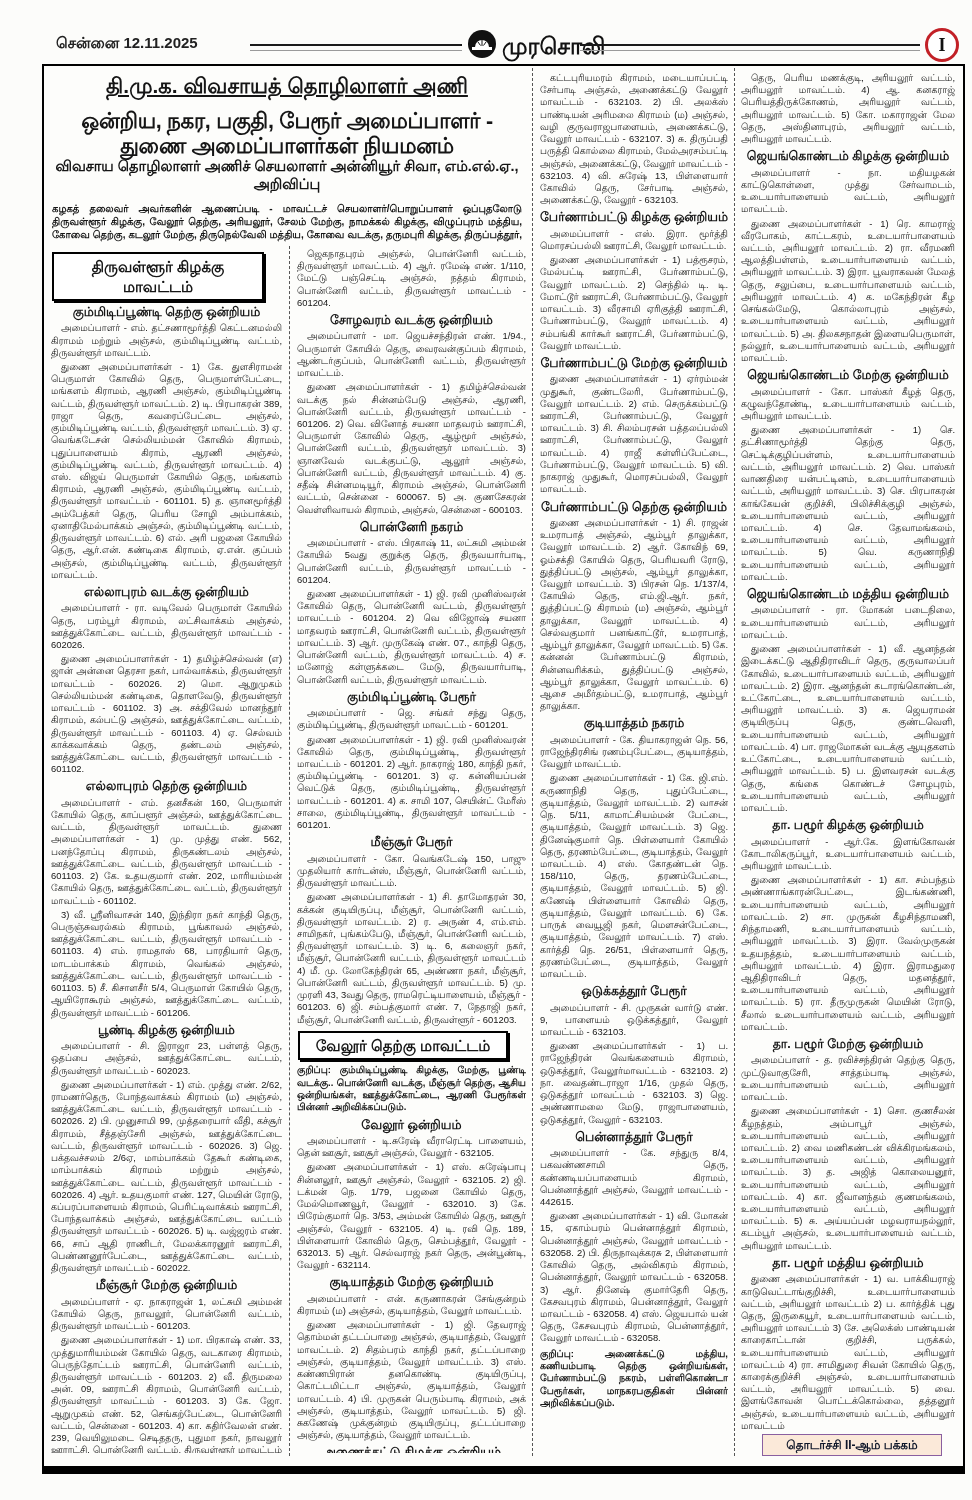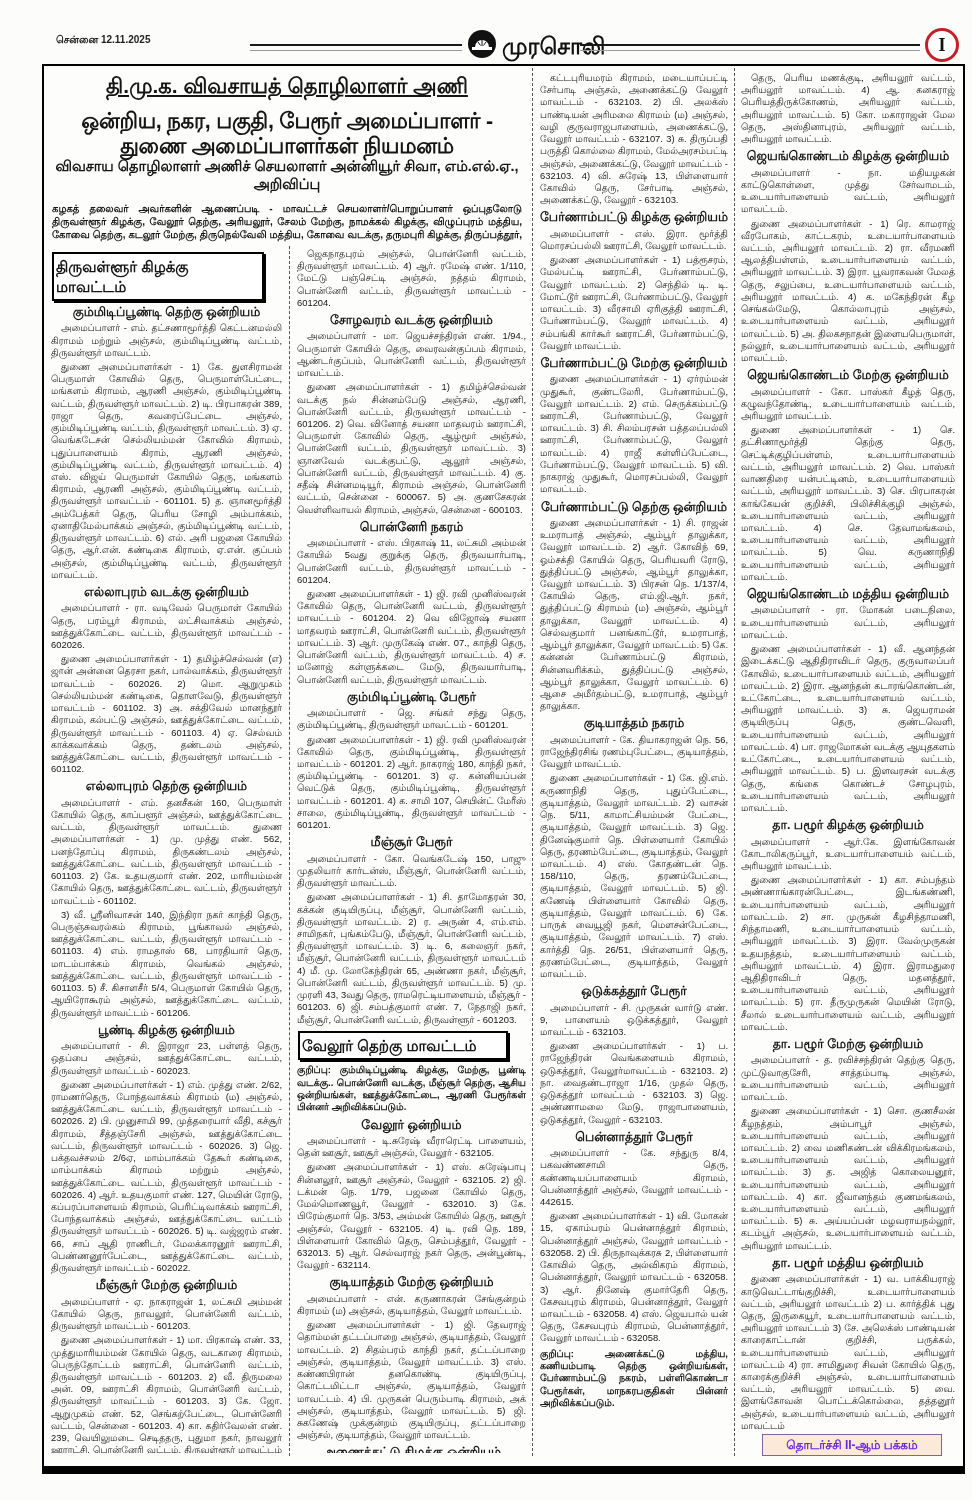--- a/index.html
+++ b/index.html
@@ -1,21 +1,21 @@
 <!DOCTYPE html>
 <html><head>
 <meta charset="utf-8">
 <style>
   html,body{margin:0;padding:0;}
   body{width:972px;height:1500px;position:relative;background:#fcfcfa;
        font-family:"Liberation Sans",sans-serif;color:#151515;}
   .abs{position:absolute;}
   
   .masthead{left:0;top:28px;width:972px;height:36px;}
-  .mh-date{left:56px;top:6px;font-size:10px;font-weight:bold;color:#222;}
+  .mh-date{left:56px;top:6px;font-size:15px;font-weight:bold;color:#222;}
   .mh-rule{top:16px;height:4px;border-top:2px solid #1a1a1a;border-bottom:1px solid #9a9a9a;}
   .rule1{left:250px;width:212px;}
   .rule2{left:580px;width:340px;}
   .mh-logo{left:468px;top:2px;width:28px;height:28px;border-radius:50%;background:#111;
            display:flex;align-items:center;justify-content:center;}
   .mh-title{left:502px;top:5px;font-size:23px;font-weight:bold;color:#111;}
   .mh-page{left:925px;top:0px;width:28px;height:28px;border-radius:50%;background:#fff;
            border:3px solid #c22127;display:flex;align-items:center;justify-content:center;
            font-family:"Liberation Serif",serif;font-size:18px;font-weight:bold;color:#111;}
   
@@ -26,27 +26,27 @@
   .headline{left:2px;top:2px;width:482px;height:174px;text-align:center;overflow:hidden;}
   .hl-kicker{font-size:21px;font-weight:bold;text-decoration:underline;margin-top:6px;}
   .hl-main{font-size:21.5px;font-weight:bold;letter-spacing:-0.3px;margin-top:8px;line-height:1.15;}
   .hl-sub{font-size:14.5px;font-weight:bold;}
   .hl-lead{font-size:10px;line-height:1.3;text-align:justify;margin:8px 6px 0 6px;}
   .hl-lead b{font-weight:bold;}
   
   .col{overflow:hidden;font-size:9.4px;line-height:1.3;text-align:justify;}
   .blk.para{text-indent:10px;margin:1px 0 2px 0;}
   .blk.section{font-size:12.5px;font-weight:bold;text-align:center;margin:4px 0 3px 0;line-height:1.15;}
-  .blk.district{font-size:15px;font-weight:bold;text-align:left;margin:5px 18px 4px 1px;
+  .blk.district{font-size:15px;font-weight:bold;text-align:center;margin:5px 18px 4px 1px;
                 padding:3px 2px;background:#fff;border:2px solid #000;box-shadow:2px 2px 0 #000;}
   .blk.note{font-weight:bold;text-align:justify;margin:3px 0;font-size:9.5px;}
   
   .contbox{left:718px;top:1368px;width:178px;height:20px;background:#fbe9d9;
            border:1.5px solid #8a5fa0;display:flex;align-items:center;justify-content:center;
-           font-size:12px;font-weight:bold;color:#6d28d9;}
+           font-size:12px;font-weight:bold;color:#0f172a;}
 </style>
 </head>
 <body>
 
 <div class="abs masthead">
   <div class="abs mh-date">சென்னை 12.11.2025</div>
   <div class="abs mh-rule rule1"></div>
   <div class="abs mh-logo">
     <svg width="20" height="20" viewBox="0 0 20 20" aria-hidden="true">
       <rect x="0" y="13" width="20" height="3" fill="#fff"></rect>

